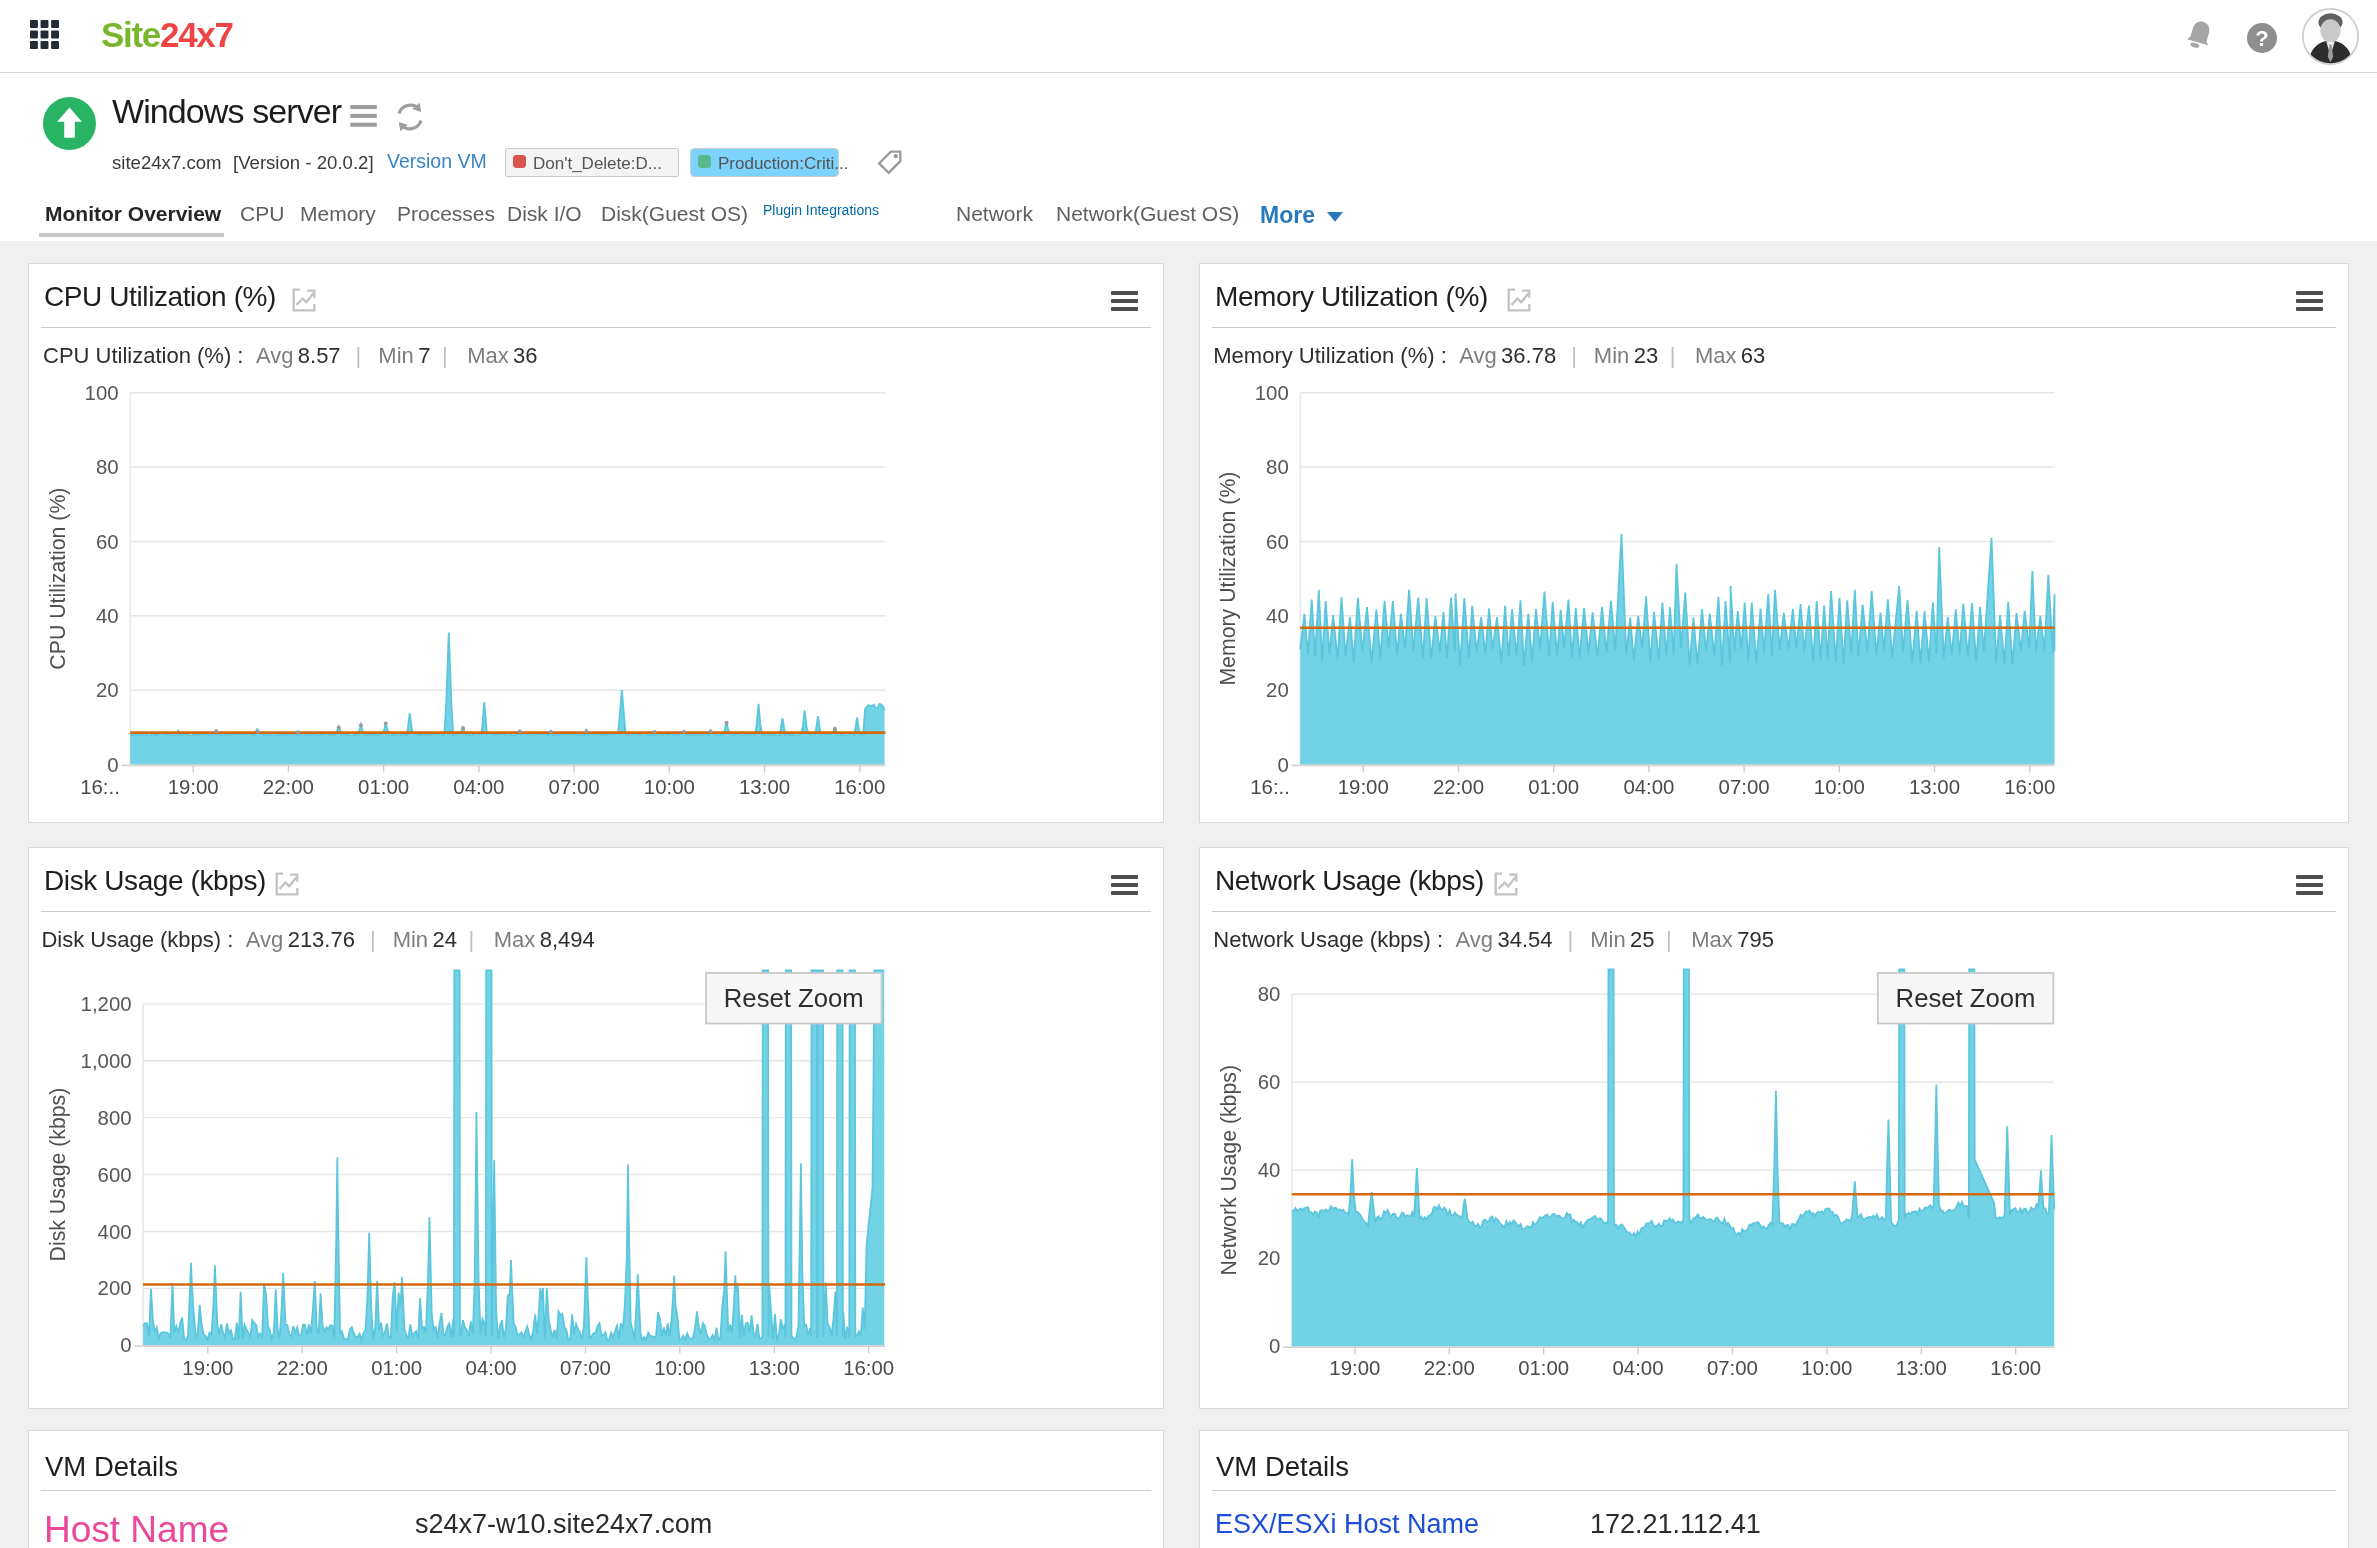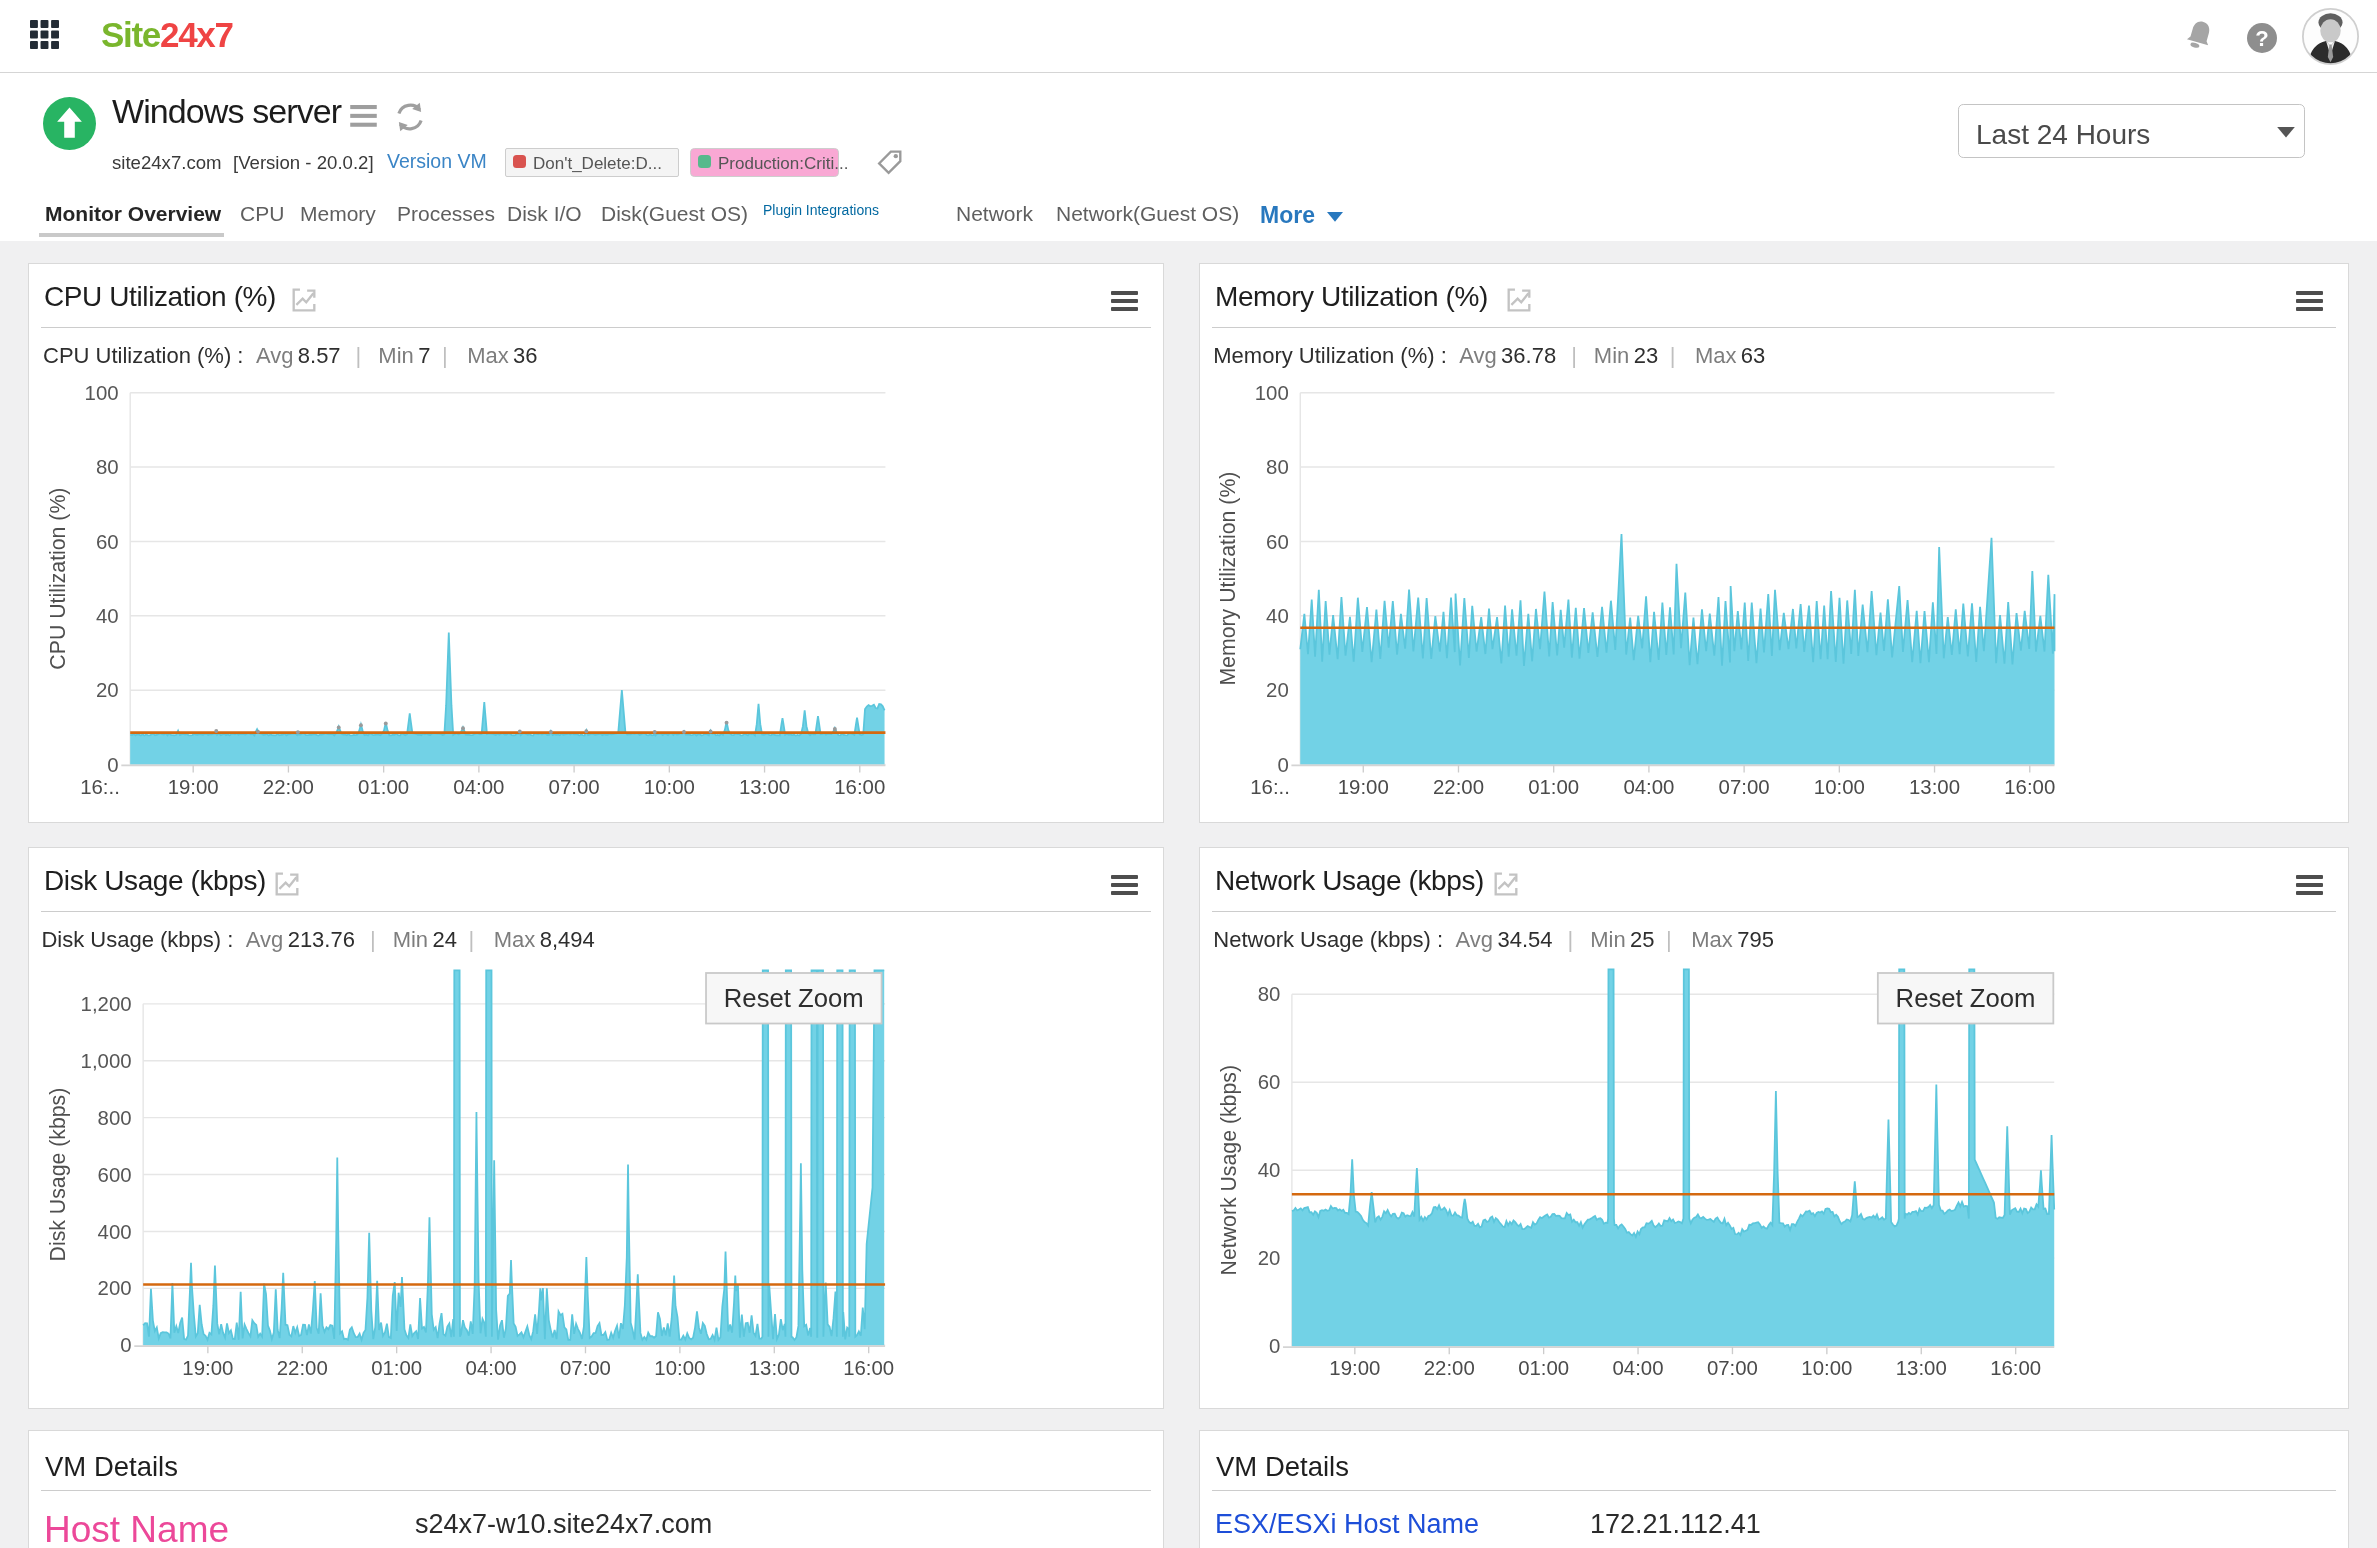--- a/index.html
+++ b/index.html
@@ -68,34 +68,28 @@
     <path d="M29 2 L30.5 12.5 L20.5 9 Z" fill="#9f9f9f"></path>
     <path d="M7 34 L5.5 23.5 L15.5 27 Z" fill="#9f9f9f"></path>
   </svg>
   <span style="position:absolute;left:112px;top:79px;font-size:18.6px;color:#3a3a3a">site24x7.com</span>
   <span style="position:absolute;left:233px;top:79px;font-size:18.6px;color:#3a3a3a">[Version - 20.0.2]</span>
   <span style="position:absolute;left:387px;top:77px;font-size:19.5px;color:#3b85c6">Version VM</span>
   <div style="position:absolute;left:505px;top:75px;width:174px;height:29px;background:#f4f4f4;border:1.3px solid #cdcdcd;border-radius:2px">
     <div style="position:absolute;left:7px;top:6.2px;width:13.3px;height:13.3px;border-radius:3.5px;background:#d9534f"></div>
     <span style="position:absolute;left:27px;top:5.3px;font-size:17px;color:#555">Don't_Delete:D...</span>
   </div>
-  <div style="position:absolute;left:690px;top:75px;width:149px;height:29px;background:#f9a8d4;border:1.3px solid #cdcdcd;border-radius:4.4px">
+  <div style="position:absolute;left:690px;top:75px;width:149px;height:29px;background:#7dd3fc;border:1.3px solid #cdcdcd;border-radius:4.4px">
     <div style="position:absolute;left:7px;top:6.2px;width:13.3px;height:13.3px;border-radius:3.5px;background:#57b98c"></div>
     <span style="position:absolute;left:27px;top:5.3px;font-size:17px;color:#555">Production:Criti...</span>
   </div>
   <svg style="position:absolute;left:876px;top:76px" width="27" height="27" viewBox="0 0 30 30">
     <path d="M16.5 3 L27 3 L27 13.5 L14 26.5 L3.5 16 Z" fill="none" stroke="#9a9a9a" stroke-width="2.6"></path>
     <circle cx="22" cy="8" r="2.4" fill="#9a9a9a"></circle>
   </svg>
-  <div style="position:absolute;left:1958px;top:31px;width:347px;height:54px;border:1.8px solid #c4c4c4;border-radius:5.3px;background:#fff">
-    <span style="position:absolute;left:17px;top:14px;font-size:28px;color:#4a4a4a">Last 24 Hours</span>
-    <svg style="position:absolute;left:318px;top:22px" width="18" height="10.6" viewBox="0 0 20 12">
-        <path d="M0 0 L20 0 L10 12 Z" fill="#555"></path>
-      </svg>
-  </div>
 </div>
 
 <div style="position:absolute;left:0;top:202px;width:2377px;height:41px;background:#fff">
     <span style="position:absolute;left:45px;top:0;font-size:21px;font-weight:700;color:#262626">Monitor Overview</span>
     <span style="position:absolute;left:240px;top:0;font-size:21px;color:#5f5f5f">CPU</span>
     <span style="position:absolute;left:300px;top:0;font-size:21px;color:#5f5f5f">Memory</span>
     <span style="position:absolute;left:397px;top:0;font-size:21px;color:#5f5f5f">Processes</span>
     <span style="position:absolute;left:507px;top:0;font-size:21px;color:#5f5f5f">Disk I/O</span>
     <span style="position:absolute;left:601px;top:0;font-size:21px;color:#5f5f5f">Disk(Guest OS)</span>
     <span style="position:absolute;left:763px;top:0;font-size:14px;color:#0369a1">Plugin Integrations</span>

